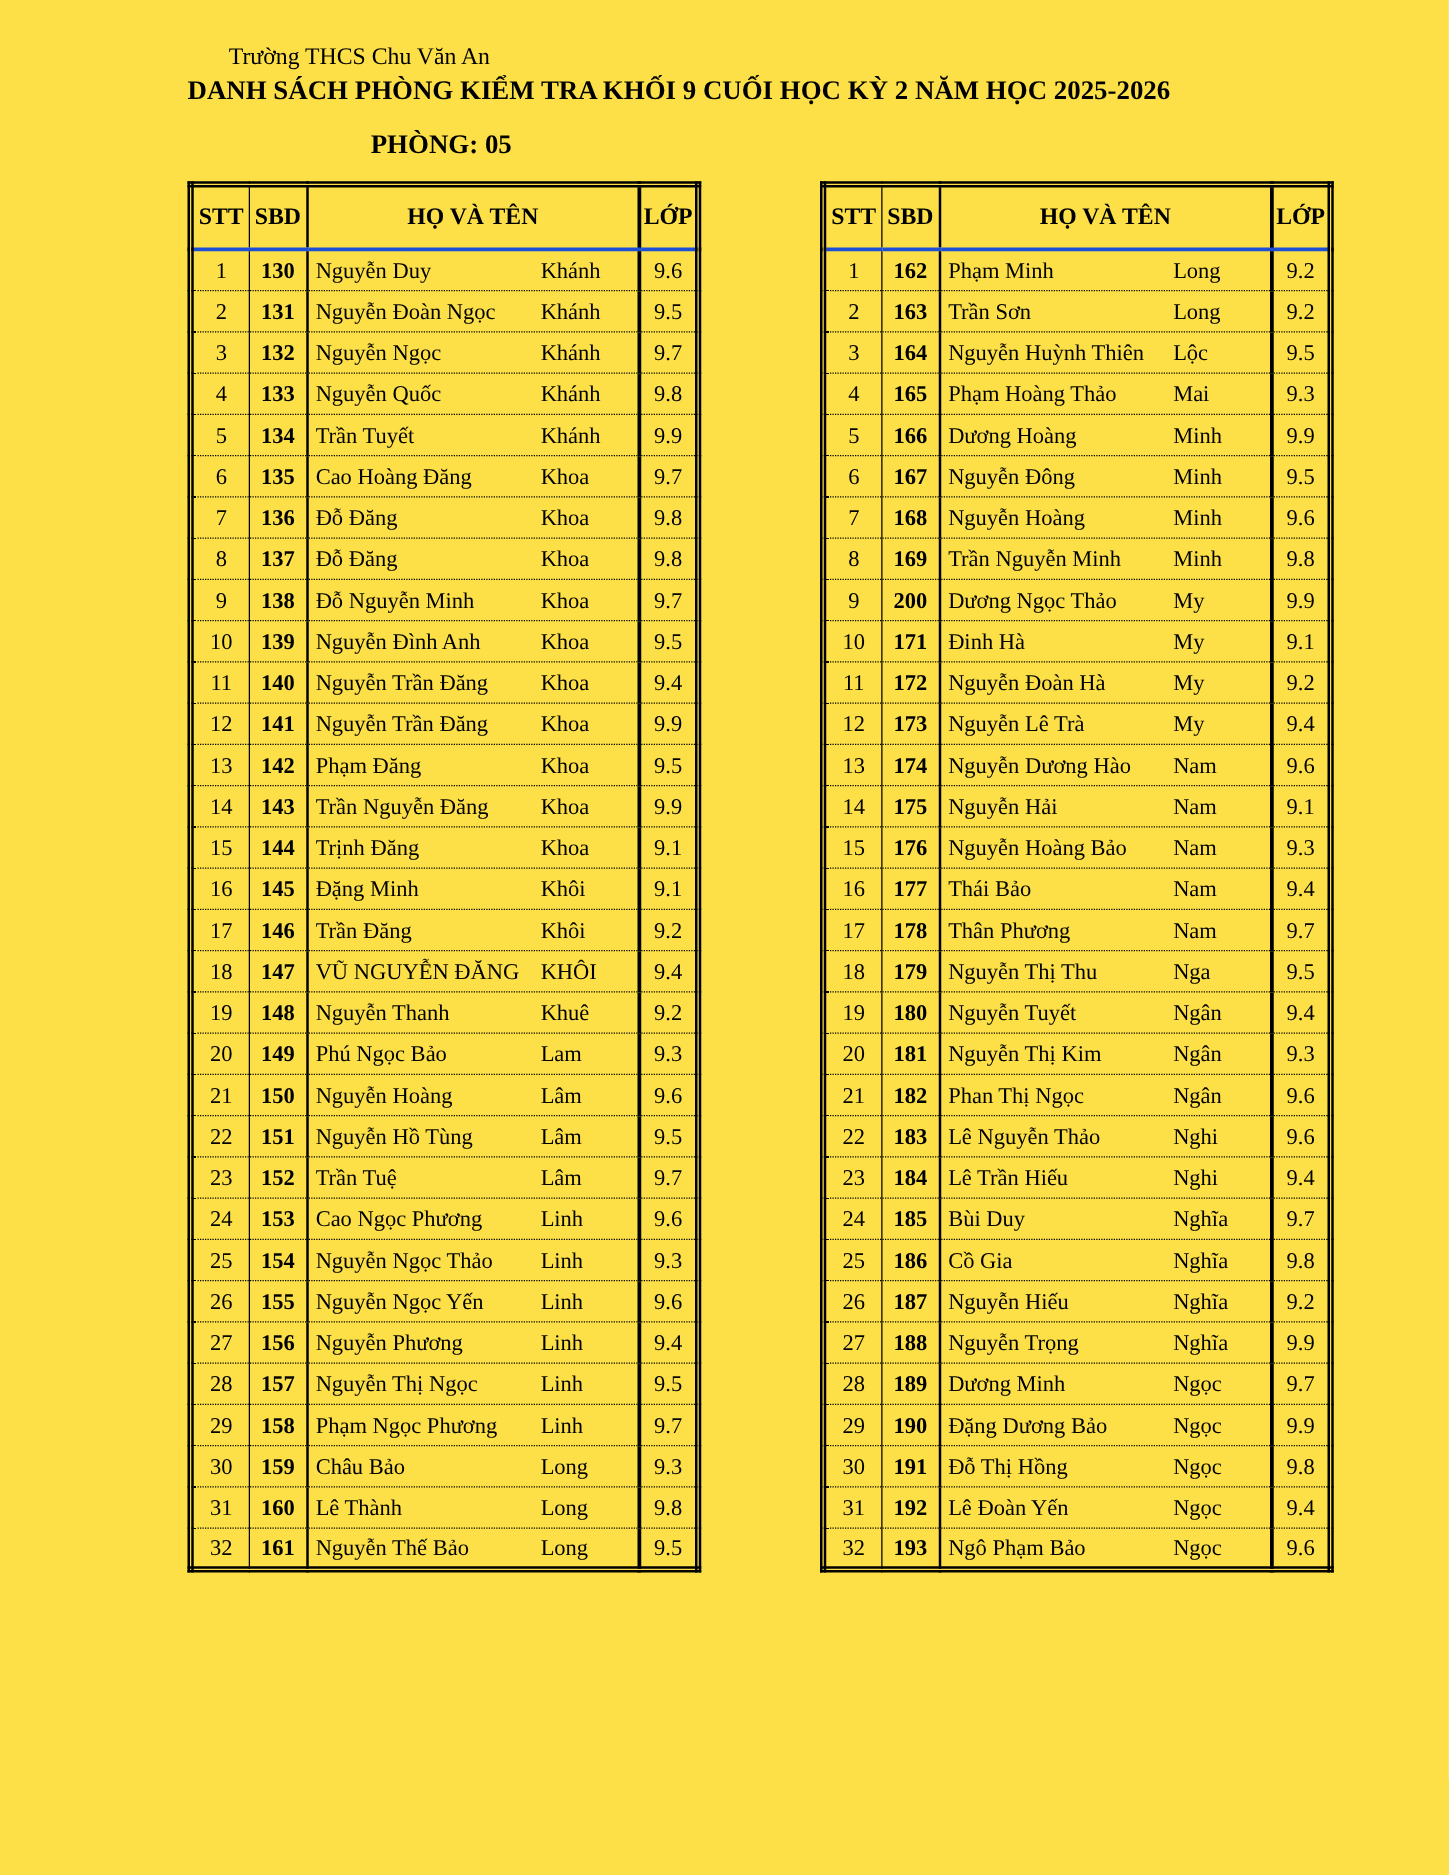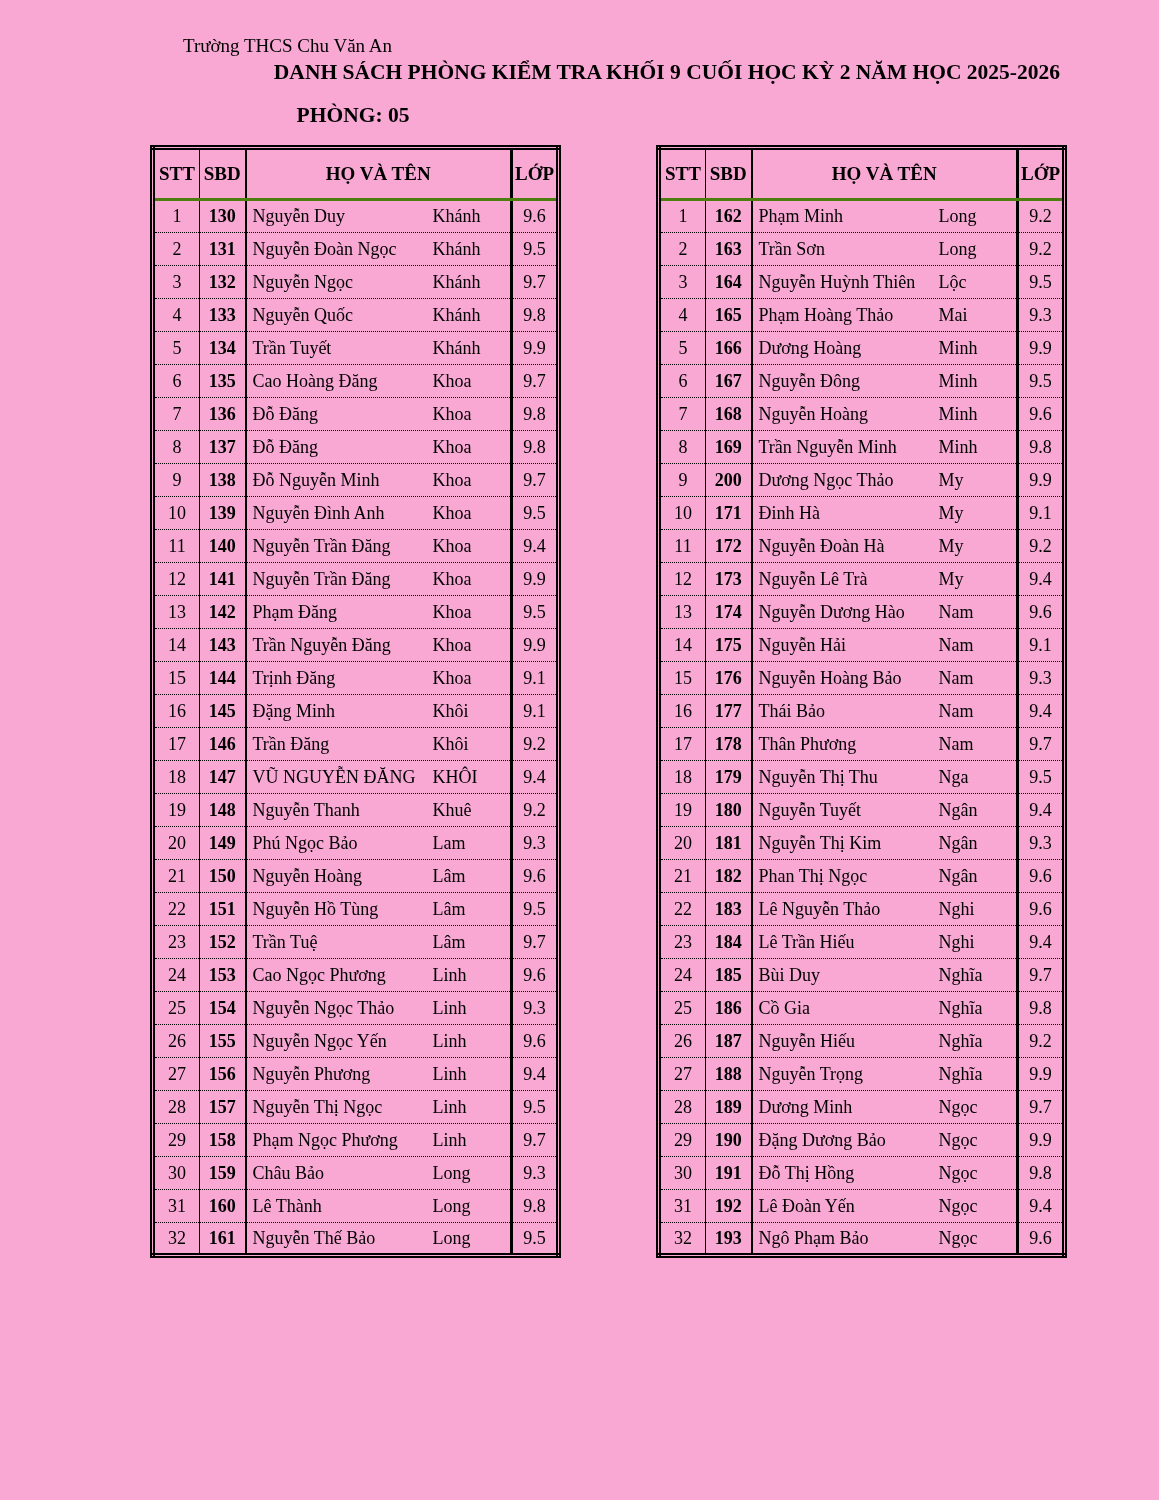--- a/index.html
+++ b/index.html
@@ -1,32 +1,32 @@
 <!DOCTYPE html>
 <html><head>
 <meta charset="utf-8">
 <style>
   * { margin: 0; padding: 0; box-sizing: border-box; }
   html, body { background: #e8e8e8; }
   body { width: 1159px; }
   .page {
     width: 1159px; height: 1500px;
-    background: #f9a8d4;
+    background: #fde047;
     color: #000;
     font-family: "Liberation Serif", "DejaVu Serif", serif;
     overflow: hidden;
   }
   .content { margin-left: 150px; width: 910px; padding-top: 34px; }
   .school-line {
     margin-left: 33px;
     font-size: 19px;
     line-height: 24px;
   }
   .doc-title {
-    text-align: right;
+    text-align: left;
     font-size: 21.5px;
     font-weight: bold;
     line-height: 28px;
   }
   .room-labels { display: flex; gap: 95px; margin-top: 15px; }
   .room-labels .room-label {
     width: 406px;
     text-align: center;
     font-size: 21.5px;
     font-weight: bold;
@@ -38,21 +38,21 @@
     table-layout: fixed;
     width: 406px;
     border: 5px double #000;
   }
   table.roster th {
     font-size: 19px;
     font-weight: bold;
     height: 52px;
     text-align: center;
     vertical-align: middle;
-    border-bottom: 3px solid #4d7c0f;
+    border-bottom: 3px solid #1d4ed8;
   }
   table.roster td {
     font-size: 18px;
     height: 33px;
     vertical-align: middle;
     border-bottom: 1px dotted #000;
   }
   table.roster tr:last-child td { border-bottom: none; }
   .col-stt  { border-right: 1.5px solid #000; text-align: center; }
   .col-sbd  { border-right: 2.5px solid #000; text-align: center; }

